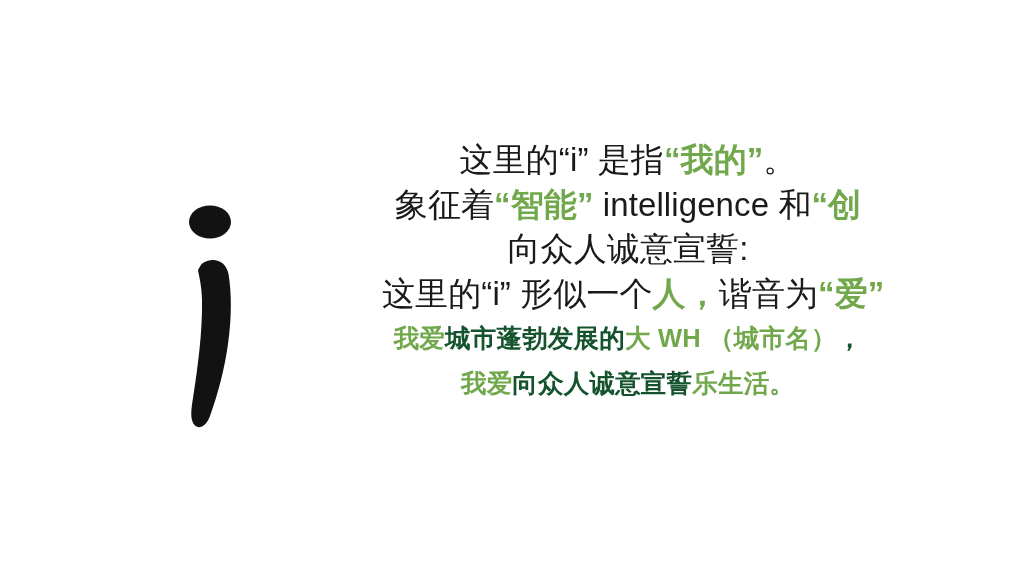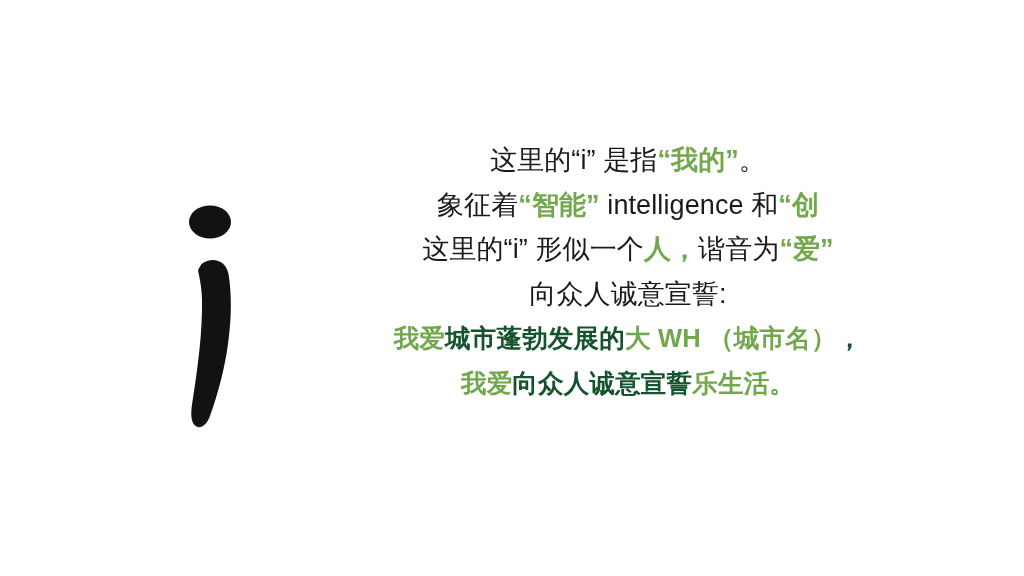--- a/index.html
+++ b/index.html
@@ -39,21 +39,21 @@
   
   #text-block {
     position: absolute;
     left: 382px;
     top: 138px;
     width: 492px;
     text-align: center;
   }
 
   .tline {
-    font-size: 27px;
+    font-size: 33px;
     line-height: 44.5px;
     color: #1a1a1a;
     white-space: nowrap;
     letter-spacing: 0.1px;
     font-weight: 400;
   }
   .tline.bold-line {
     font-weight: 700;
     font-size: 25.5px;
     letter-spacing: 0.2px;
@@ -90,25 +90,25 @@
     <div class="tline">
       <span class="k">这里的“</span><span class="k lat">i</span><span class="k">” 是指</span><span class="g">“我的”</span><span class="k">。</span>
     </div>
 
     <div class="tline">
       <span class="k">象征着</span><span class="g">“智能”</span><span class="k lat"> intelligence </span><span class="k">和</span><span class="g">“创</span>
     </div>
 
 
     <div class="tline">
-      <span class="k">这里的“</span><span class="k lat">i</span><span class="k">” 形似一个</span><span class="g">人，</span><span class="k">谐音为</span><span class="g">“爱”</span>
+      <span class="k">向众人诚意宣誓:</span>
     </div>
 
     <div class="tline">
-      <span class="k">向众人诚意宣誓:</span>
+      <span class="k">这里的“</span><span class="k lat">i</span><span class="k">” 形似一个</span><span class="g">人，</span><span class="k">谐音为</span><span class="g">“爱”</span>
     </div>
 
     <div class="tline bold-line">
       <span class="g">我爱</span><span class="kb">城市蓬勃发展的</span><span class="g latb">大 WH </span><span class="g">（城市名）</span><span class="kb">，</span>
     </div>
 
     <div class="tline bold-line">
       <span class="g">我爱</span><span class="kb">向众人诚意宣誓</span><span class="g">乐生活。</span>
     </div>
 

